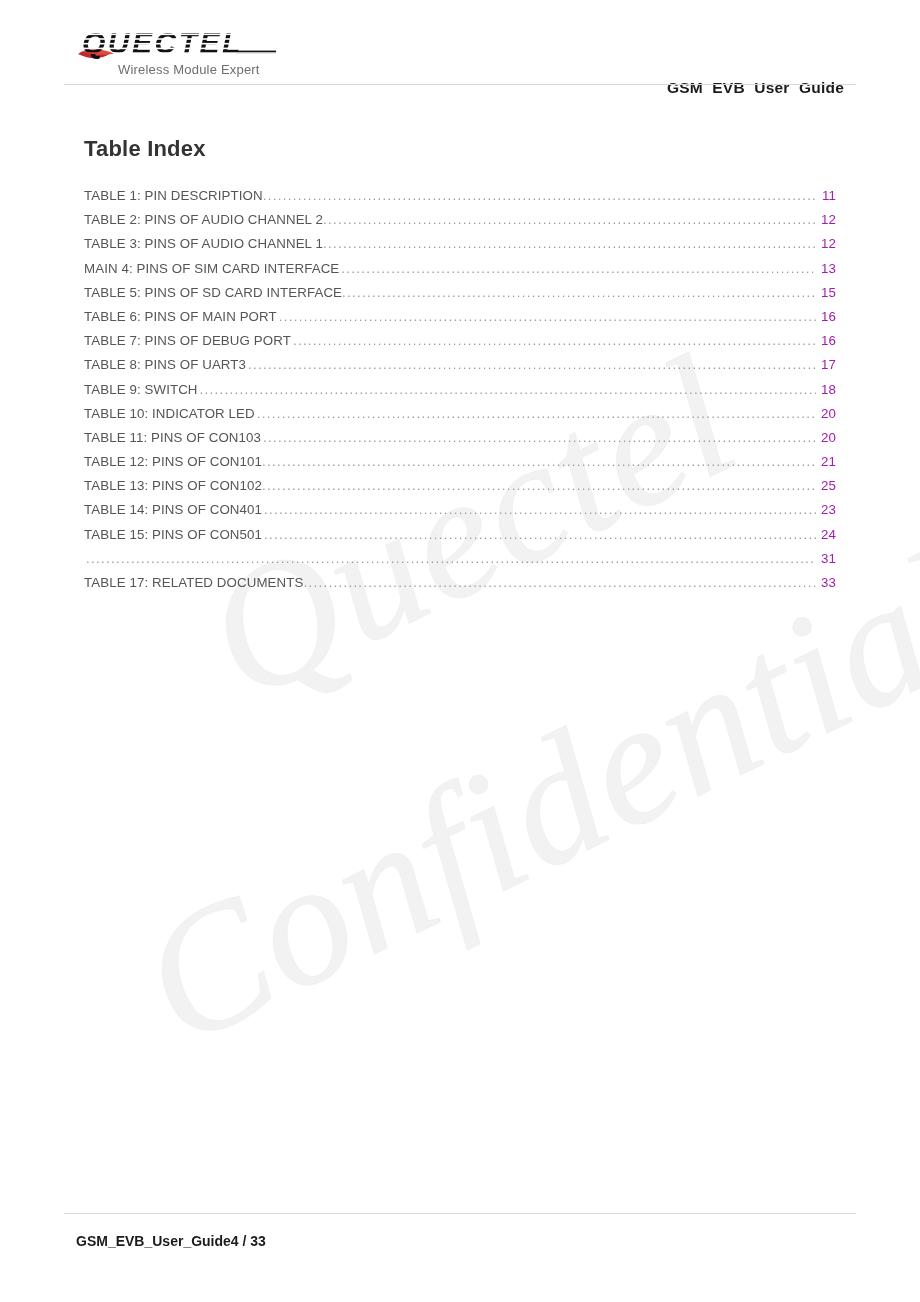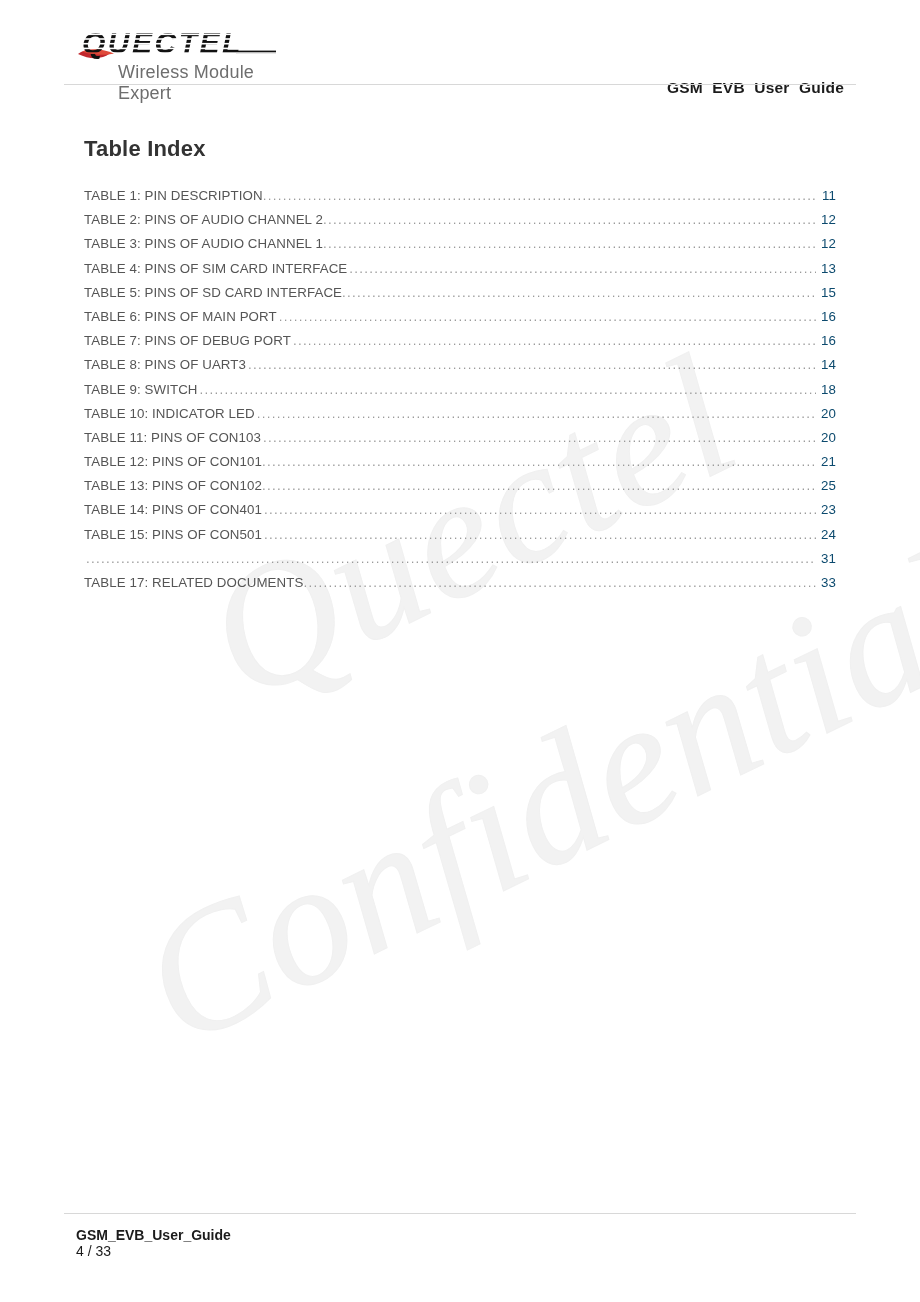--- a/index.html
+++ b/index.html
@@ -64,21 +64,21 @@
     height: 52px;
   }
   .logo-mark {
     position: absolute;
     left: 0; top: 0;
   }
   .logo-tagline {
     position: absolute;
     left: 42px;
     top: 36px;
-    font-size: 18px;
+    font-size: 13px;
     color: #6e6e6e;
     font-family: "Liberation Sans", sans-serif;
     letter-spacing: 0.2px;
   }
   .header-title {
     position: absolute;
     right: 76px;
     top: 52px;
     font-size: 15.5px;
     font-weight: bold;
@@ -141,21 +141,21 @@
     white-space: nowrap;
     color: #9a9a9a;
     font-size: 13.3px;
     margin: 0 2px;
     letter-spacing: 1.3px;
   }
   .toc-page {
     flex: 0 0 auto;
     text-align: right;
     min-width: 18px;
-    color: #0c4a6e;
+    color: #a21caf;
   }
   .toc-row.tight .toc-leader { margin-left: 0; }
 
   
   .footer {
     position: absolute;
     left: 0;
     top: 1205px;
     width: 920px;
     z-index: 2;
@@ -167,42 +167,42 @@
     width: 792px;
     height: 1px;
     background: #d8d8d8;
   }
   .footer-row {
     position: absolute;
     left: 76px;
     top: 22px;
     width: 768px;
     display: flex;
-    align-items: flex-start;
-    flex-direction: column;
+    align-items: flex-end;
   }
   .footer-left {
     flex: 0 0 auto;
     font-size: 14px;
     font-weight: bold;
     color: #1b1b1b;
   }
   .footer-center {
     flex: 1 1 auto;
     text-align: center;
     font-size: 14px;
     font-weight: bold;
     color: #1b1b1b;
     margin-left: -40px;
   }
   .footer-right {
     flex: 0 0 auto;
     font-size: 14px;
-    font-weight: normal;
+    font-weight: bold;
     color: #1b1b1b;
+    margin-top: 6px;
   }
 </style>
 </head>
 <body>
 
 <div class="page">
 
   <div class="watermark-layer">
     <div class="wm wm-quectel">Quectel</div>
     <div class="wm wm-confidential">Confidential</div>
@@ -255,21 +255,21 @@
         <span class="toc-page">12</span>
       </div>
 
       <div class="toc-row tight">
         <span class="toc-label">TABLE 3: PINS OF AUDIO CHANNEL 1</span>
         <span class="toc-leader">................................................................................................................................................................................................</span>
         <span class="toc-page">12</span>
       </div>
 
       <div class="toc-row">
-        <span class="toc-label">TABLE 4: PINS OF SIM CARD INTERFACE</span>
+        <span class="toc-label">MAIN 4: PINS OF SIM CARD INTERFACE</span>
         <span class="toc-leader">................................................................................................................................................................................................</span>
         <span class="toc-page">13</span>
       </div>
 
       <div class="toc-row tight">
         <span class="toc-label">TABLE 5: PINS OF SD CARD INTERFACE</span>
         <span class="toc-leader">................................................................................................................................................................................................</span>
         <span class="toc-page">15</span>
       </div>
 
@@ -281,21 +281,21 @@
 
       <div class="toc-row">
         <span class="toc-label">TABLE 7: PINS OF DEBUG PORT</span>
         <span class="toc-leader">................................................................................................................................................................................................</span>
         <span class="toc-page">16</span>
       </div>
 
       <div class="toc-row">
         <span class="toc-label">TABLE 8: PINS OF UART3</span>
         <span class="toc-leader">................................................................................................................................................................................................</span>
-        <span class="toc-page">14</span>
+        <span class="toc-page">17</span>
       </div>
 
       <div class="toc-row">
         <span class="toc-label">TABLE 9: SWITCH</span>
         <span class="toc-leader">................................................................................................................................................................................................</span>
         <span class="toc-page">18</span>
       </div>
 
       <div class="toc-row">
         <span class="toc-label">TABLE 10: INDICATOR LED</span>

